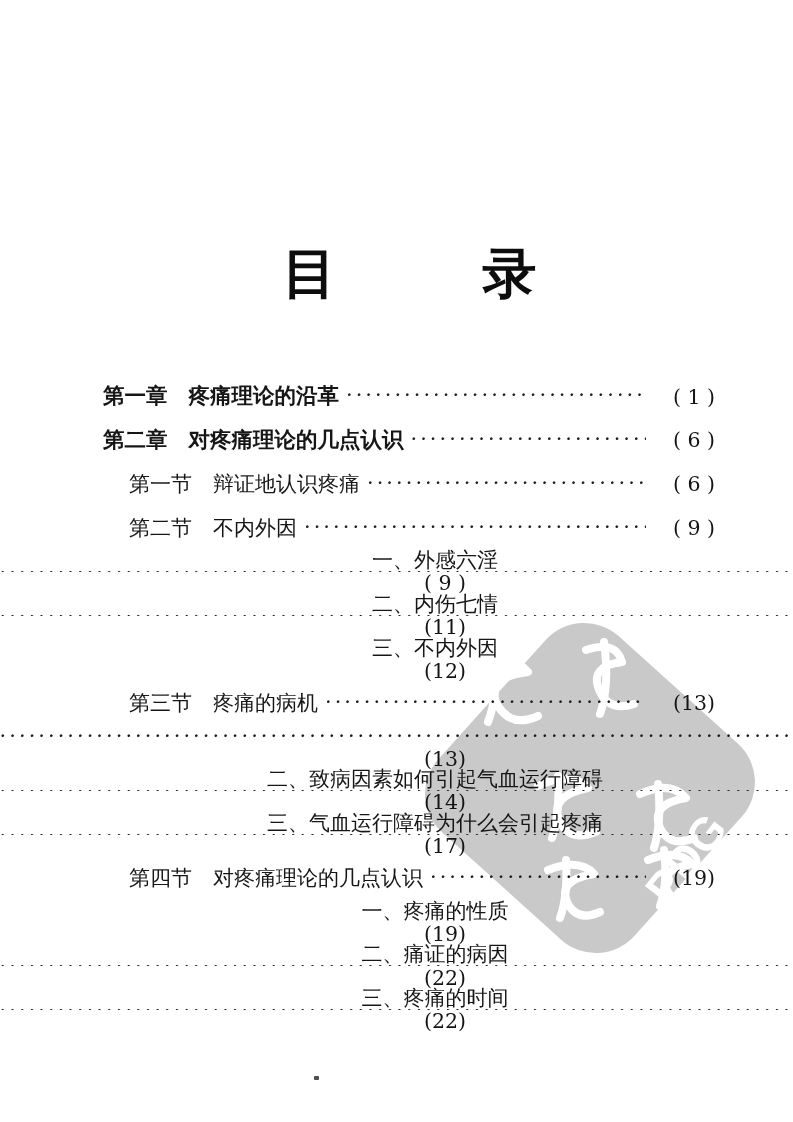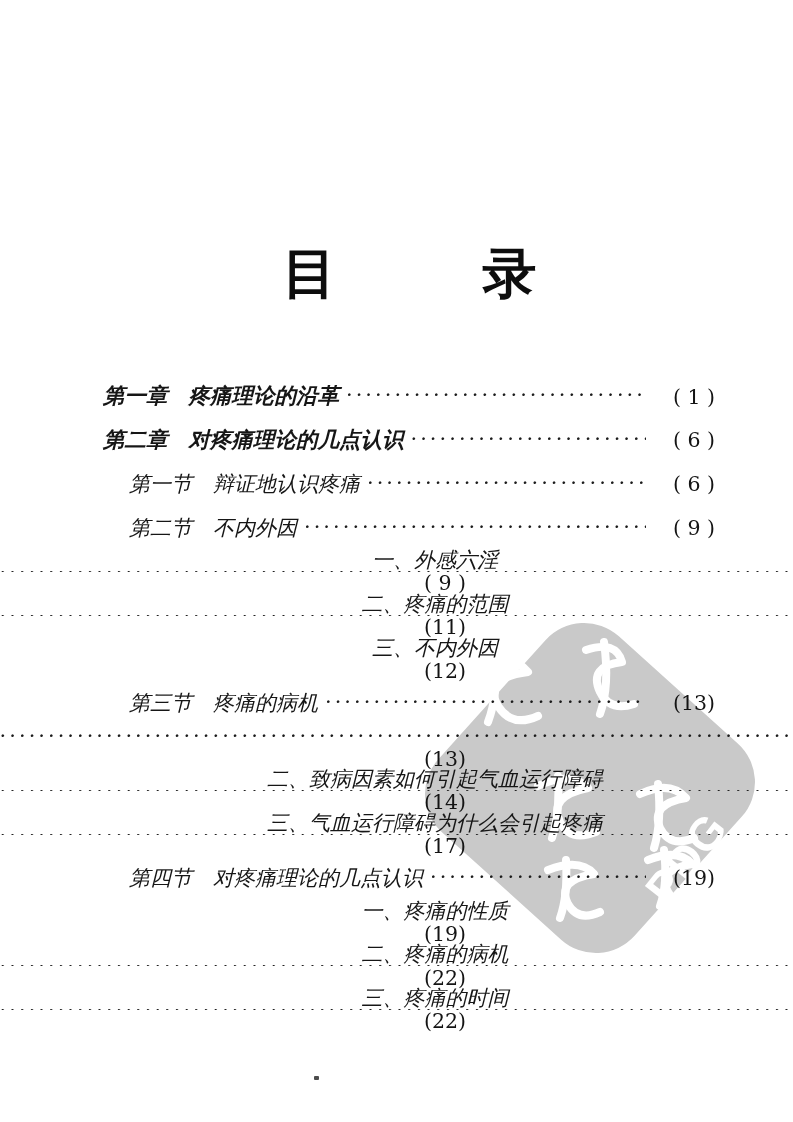--- a/index.html
+++ b/index.html
@@ -38,21 +38,21 @@
     width: 612px;
     z-index: 2;
   }
   .row {
     display: flex;
     align-items: center;
     height: 43.8px;
     font-size: 21px;
     line-height: 1;
   }
-  .row-label, .row-title { white-space: pre; font-style: italic; }
+  .row-label, .row-title { white-space: pre; }
   .row-label { margin-right: 21px; }
   .row-label:empty { display: none; margin: 0; }
 
   .lvl-chapter {
     font-weight: bold;
     font-family: "Liberation Sans", "DejaVu Sans", sans-serif;
     font-size: 21.5px;
   }
   .lvl-section { padding-left: 26px; }
   .lvl-item    { padding-left: 52px; flex-direction: column; }
@@ -172,21 +172,21 @@
 
   <div class="row lvl-item">
 
     <span class="row-title">一、外感六淫</span>
     <span class="leader"></span>
     <span class="row-page">( 9 )</span>
   </div>
 
   <div class="row lvl-item">
 
-    <span class="row-title">二、疼痛的范围</span>
+    <span class="row-title">二、内伤七情</span>
     <span class="leader"></span>
     <span class="row-page">(11)</span>
   </div>
 
   <div class="row lvl-item">
 
     <span class="row-title">三、不内外因</span>
     <span class="leader"></span>
     <span class="row-page">(12)</span>
   </div>
@@ -227,21 +227,21 @@
 
   <div class="row lvl-item">
 
     <span class="row-title">一、疼痛的性质</span>
     <span class="leader"></span>
     <span class="row-page">(19)</span>
   </div>
 
   <div class="row lvl-item">
 
-    <span class="row-title">二、疼痛的病机</span>
+    <span class="row-title">二、痛证的病因</span>
     <span class="leader"></span>
     <span class="row-page">(22)</span>
   </div>
 
   <div class="row lvl-item">
 
     <span class="row-title">三、疼痛的时间</span>
     <span class="leader"></span>
     <span class="row-page">(22)</span>
   </div>

